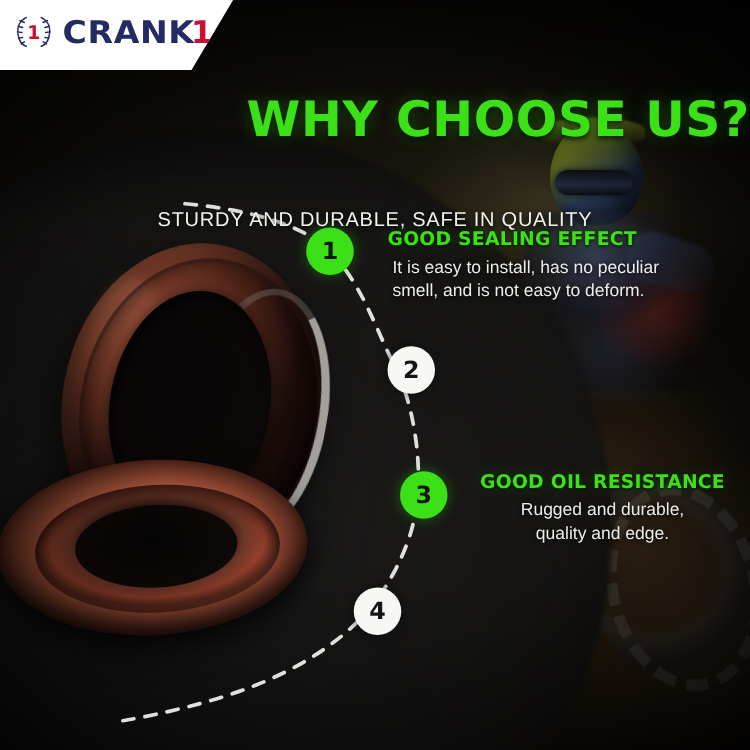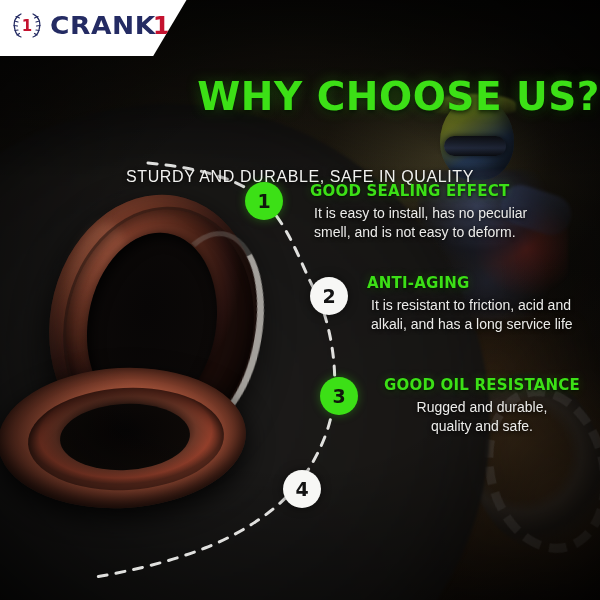--- a/index.html
+++ b/index.html
@@ -431,32 +431,27 @@
   </div>
   <div class="feature" style="left:310px; top:182px; width:270px;">
     <p class="feature-title">GOOD SEALING EFFECT</p>
     <p class="feature-body">It is easy to install, has no peculiar
 smell, and is not easy to deform.</p>
   </div>
 
   <div class="badge white" style="left:310px; top:277px;">
     <span>2</span>
   </div>
-  <div class="feature" style="left:367px; top:274px; width:222px;">
-    <p class="feature-title">ANTI-AGING</p>
-    <p class="feature-body">It is resistant to friction, acid and
-alkali, and has a long service life</p>
-  </div>
 
   <div class="badge green" style="left:320px; top:377px;">
     <span>3</span>
   </div>
   <div class="feature" style="left:373px; top:376px; width:218px;text-align:center;">
     <p class="feature-title">GOOD OIL RESISTANCE</p>
     <p class="feature-body">Rugged and durable,
-quality and safe.</p>
+quality and edge.</p>
   </div>
 
   <div class="badge white" style="left:283px; top:470px;">
     <span>4</span>
   </div>
 
 </div>
 
 </body></html>

